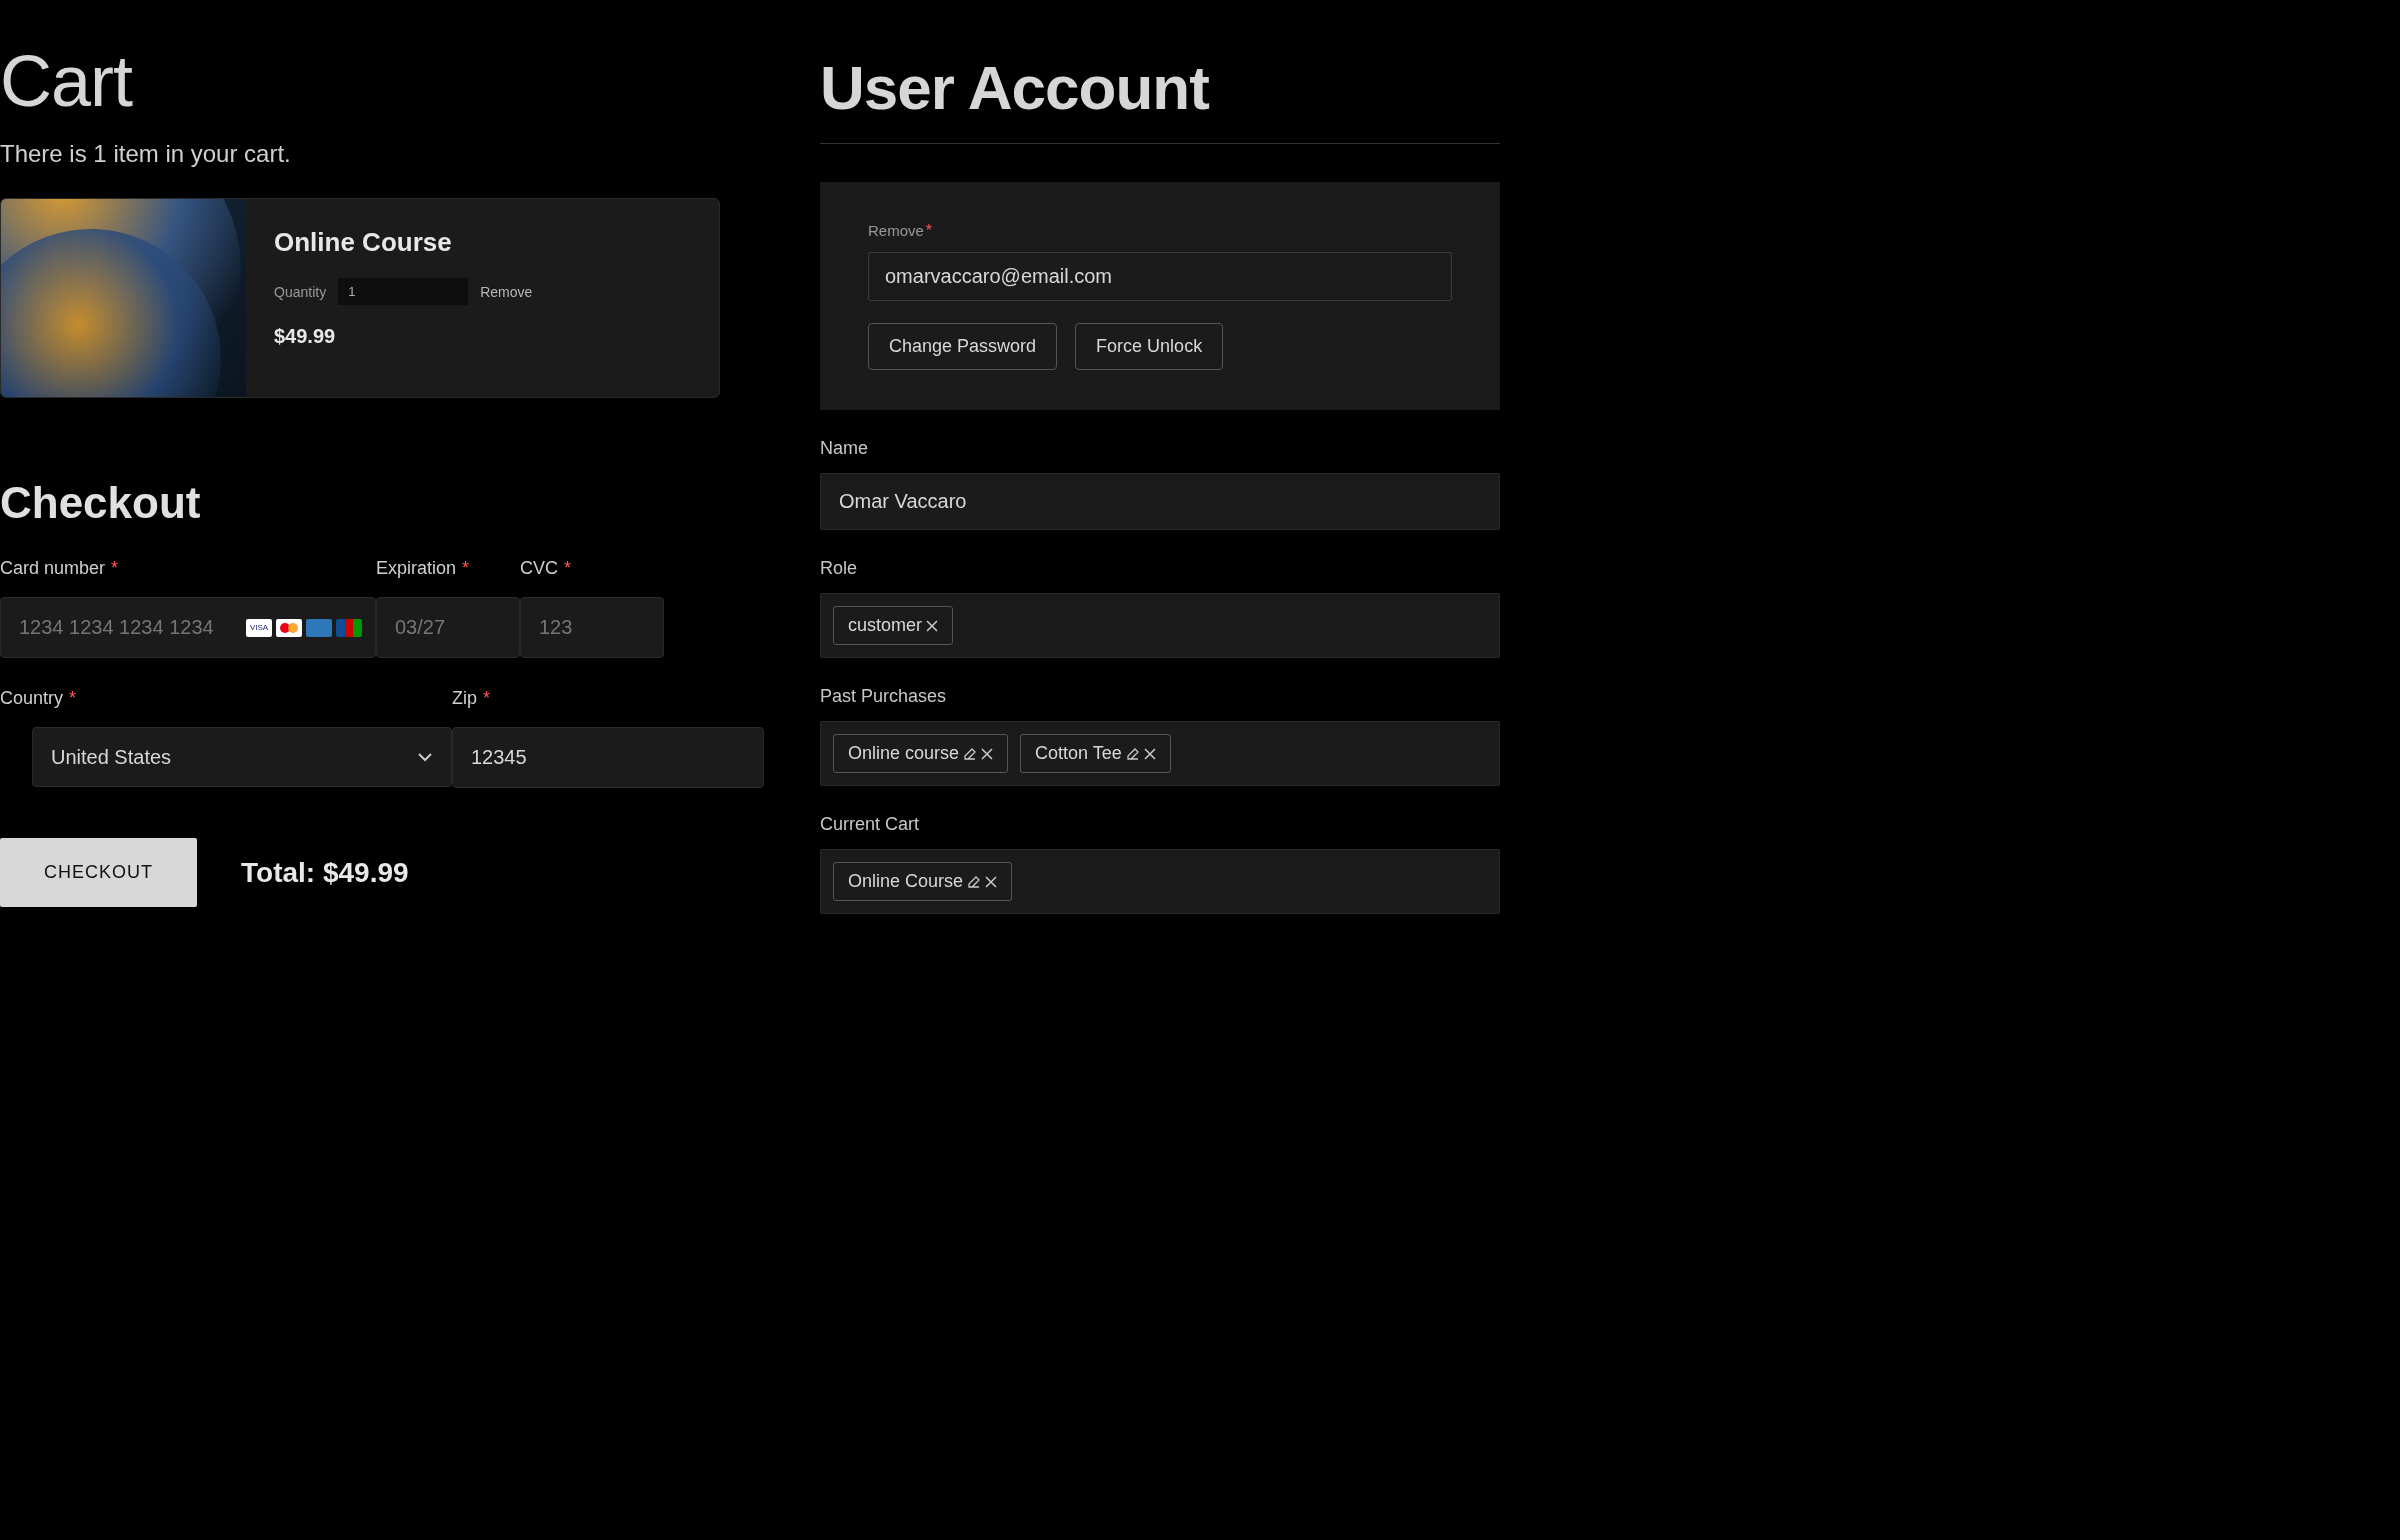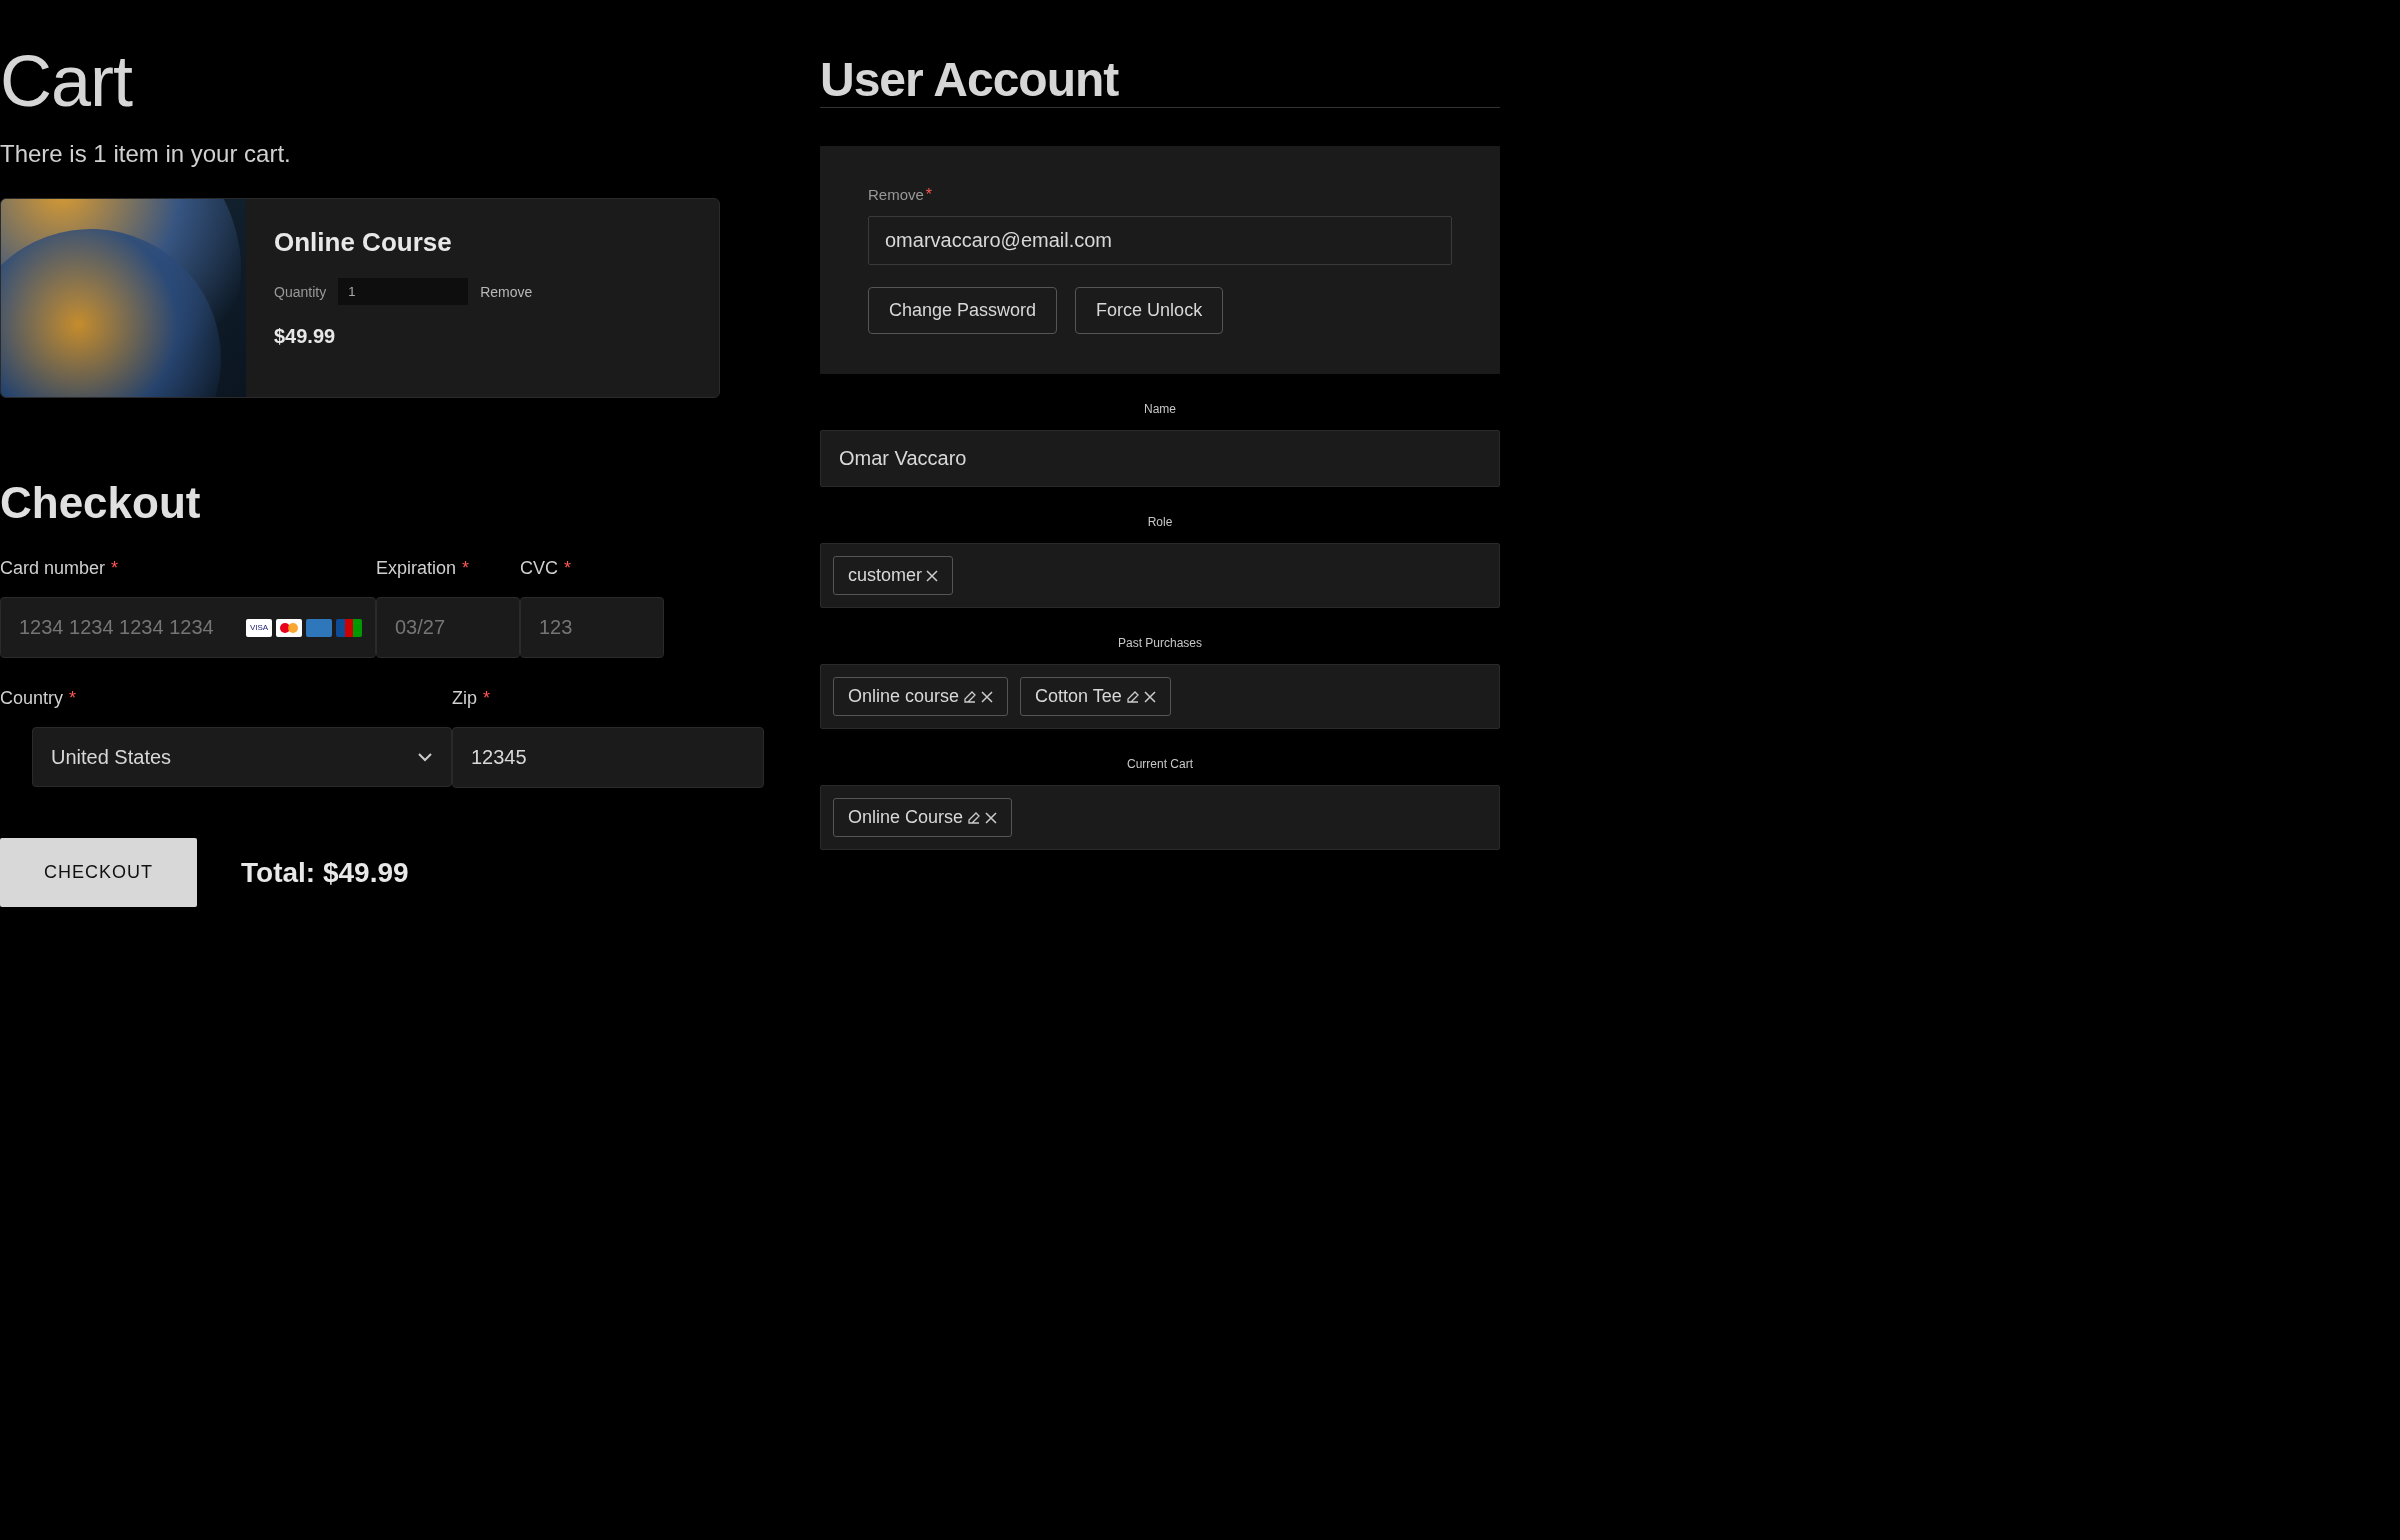--- a/index.html
+++ b/index.html
@@ -207,24 +207,25 @@
       cursor: pointer;
       border-radius: 2px;
     }
     .total-text {
       font-size: 28px;
       font-weight: 700;
       color: #e8e8e8;
     }
     
     .account-heading {
-      font-size: 48px;
+      font-size: 62px;
       font-weight: 700;
       color: #d6d6d6;
       margin-top: 52px;
+      padding-bottom: 20px;
       border-bottom: 1px solid #333;
     }
     .email-panel {
       background: #1b1b1b;
       padding: 40px 48px;
       margin-top: 38px;
     }
     .small-label {
       font-size: 15px;
       color: #999;
@@ -254,24 +255,23 @@
       color: #d8d8d8;
       padding: 12px 20px;
       font-size: 18px;
       cursor: pointer;
       border-radius: 4px;
     }
     .field-section {
       margin-top: 28px;
     }
     .field-label {
-      font-size: 12px;
+      font-size: 18px;
       color: #c8c8c8;
       margin-bottom: 14px;
-      text-align: center;
     }
     .field-box {
       background: #1b1b1b;
       border: 1px solid #2a2a2a;
       padding: 16px 18px;
       font-size: 20px;
       color: #d8d8d8;
       border-radius: 2px;
     }
     .tag-box {

